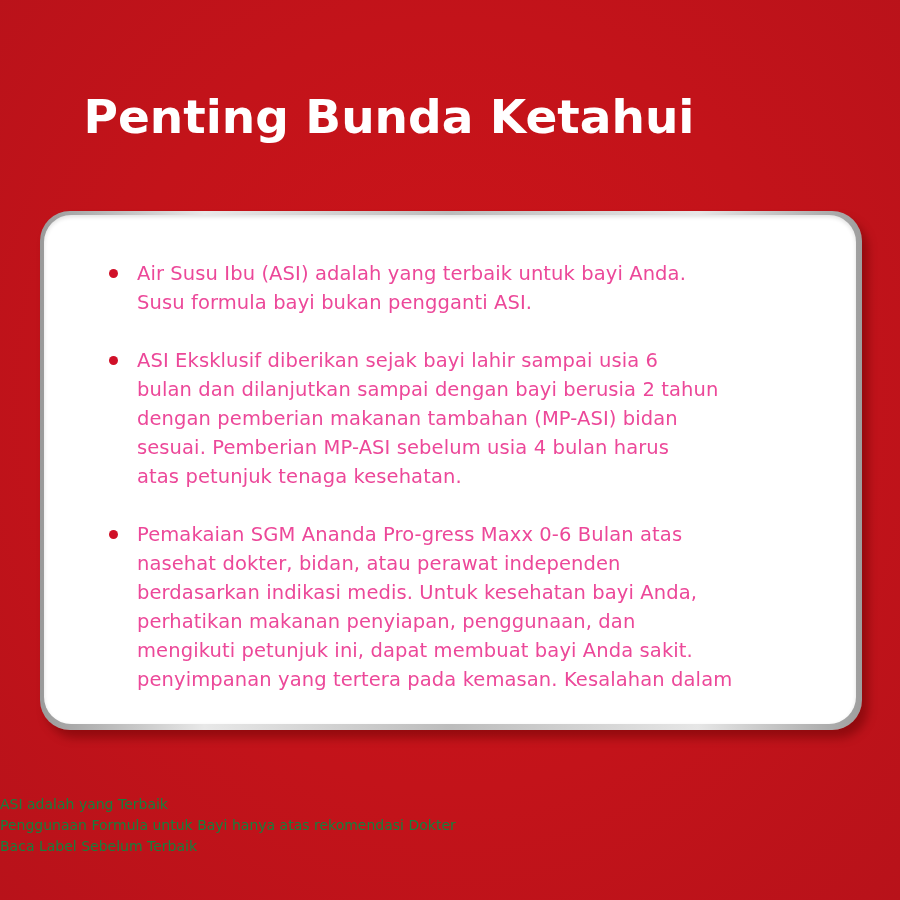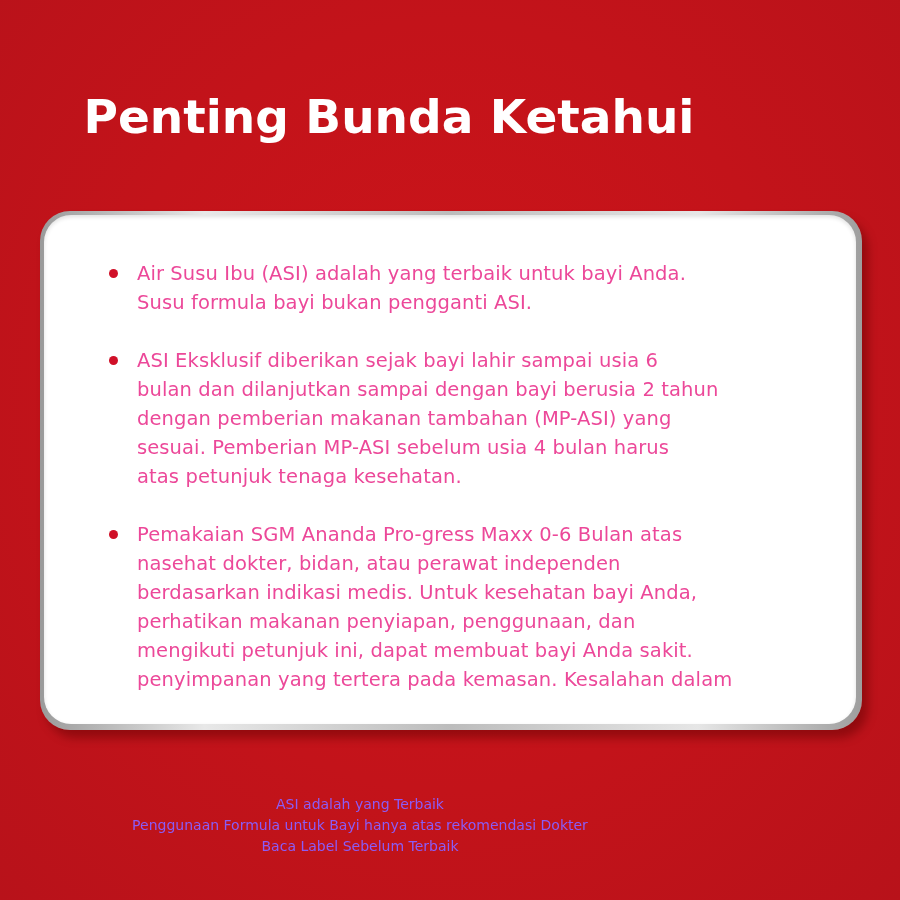--- a/index.html
+++ b/index.html
@@ -77,22 +77,21 @@
     }
     .line {
       display: block;
       white-space: nowrap;
     }
     .footer {
       position: absolute;
       top: 794px;
       left: 0;
       width: 720px;
-      text-align: center;
-      color: #8b5cf6;
+      color: #15803d;
       font-family: "DejaVu Sans", sans-serif;
       font-size: 14px;
       line-height: 21px;
     }
     .footer .line {
       display: block;
     }
   </style>
 </head>
 <body>
@@ -105,21 +104,21 @@
 <ul class="bullets">
   <li class="bullet-item">
     <span class="bullet-dot"></span>
     <span class="line">Air Susu Ibu (ASI) adalah yang terbaik untuk bayi Anda.</span>
     <span class="line">Susu formula bayi bukan pengganti ASI.</span>
   </li>
   <li class="bullet-item">
     <span class="bullet-dot"></span>
     <span class="line">ASI Eksklusif diberikan sejak bayi lahir sampai usia 6</span>
     <span class="line">bulan dan dilanjutkan sampai dengan bayi berusia 2 tahun</span>
-    <span class="line">dengan pemberian makanan tambahan (MP-ASI) yang</span>
+    <span class="line">dengan pemberian makanan tambahan (MP-ASI) bidan</span>
     <span class="line">sesuai. Pemberian MP-ASI sebelum usia 4 bulan harus</span>
     <span class="line">atas petunjuk tenaga kesehatan.</span>
   </li>
   <li class="bullet-item">
     <span class="bullet-dot"></span>
     <span class="line">Pemakaian SGM Ananda Pro-gress Maxx 0-6 Bulan atas</span>
     <span class="line">nasehat dokter, bidan, atau perawat independen</span>
     <span class="line">berdasarkan indikasi medis. Untuk kesehatan bayi Anda,</span>
     <span class="line">perhatikan makanan penyiapan, penggunaan, dan</span>
     <span class="line">mengikuti petunjuk ini, dapat membuat bayi Anda sakit.</span>

